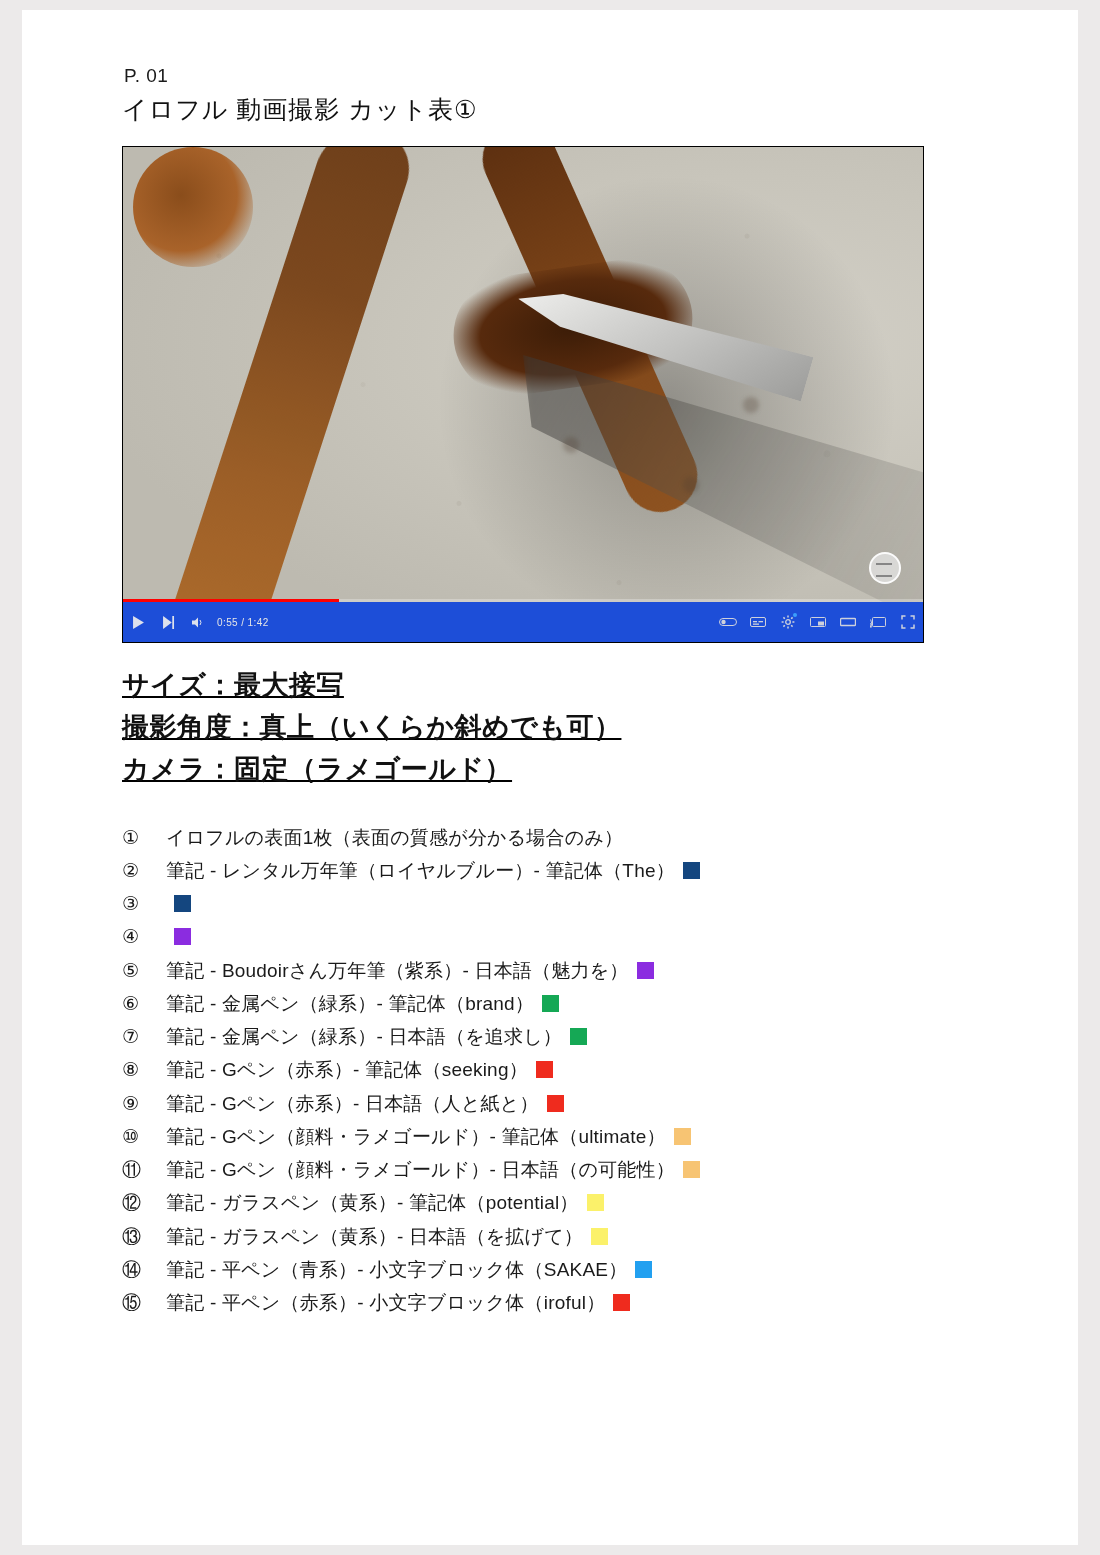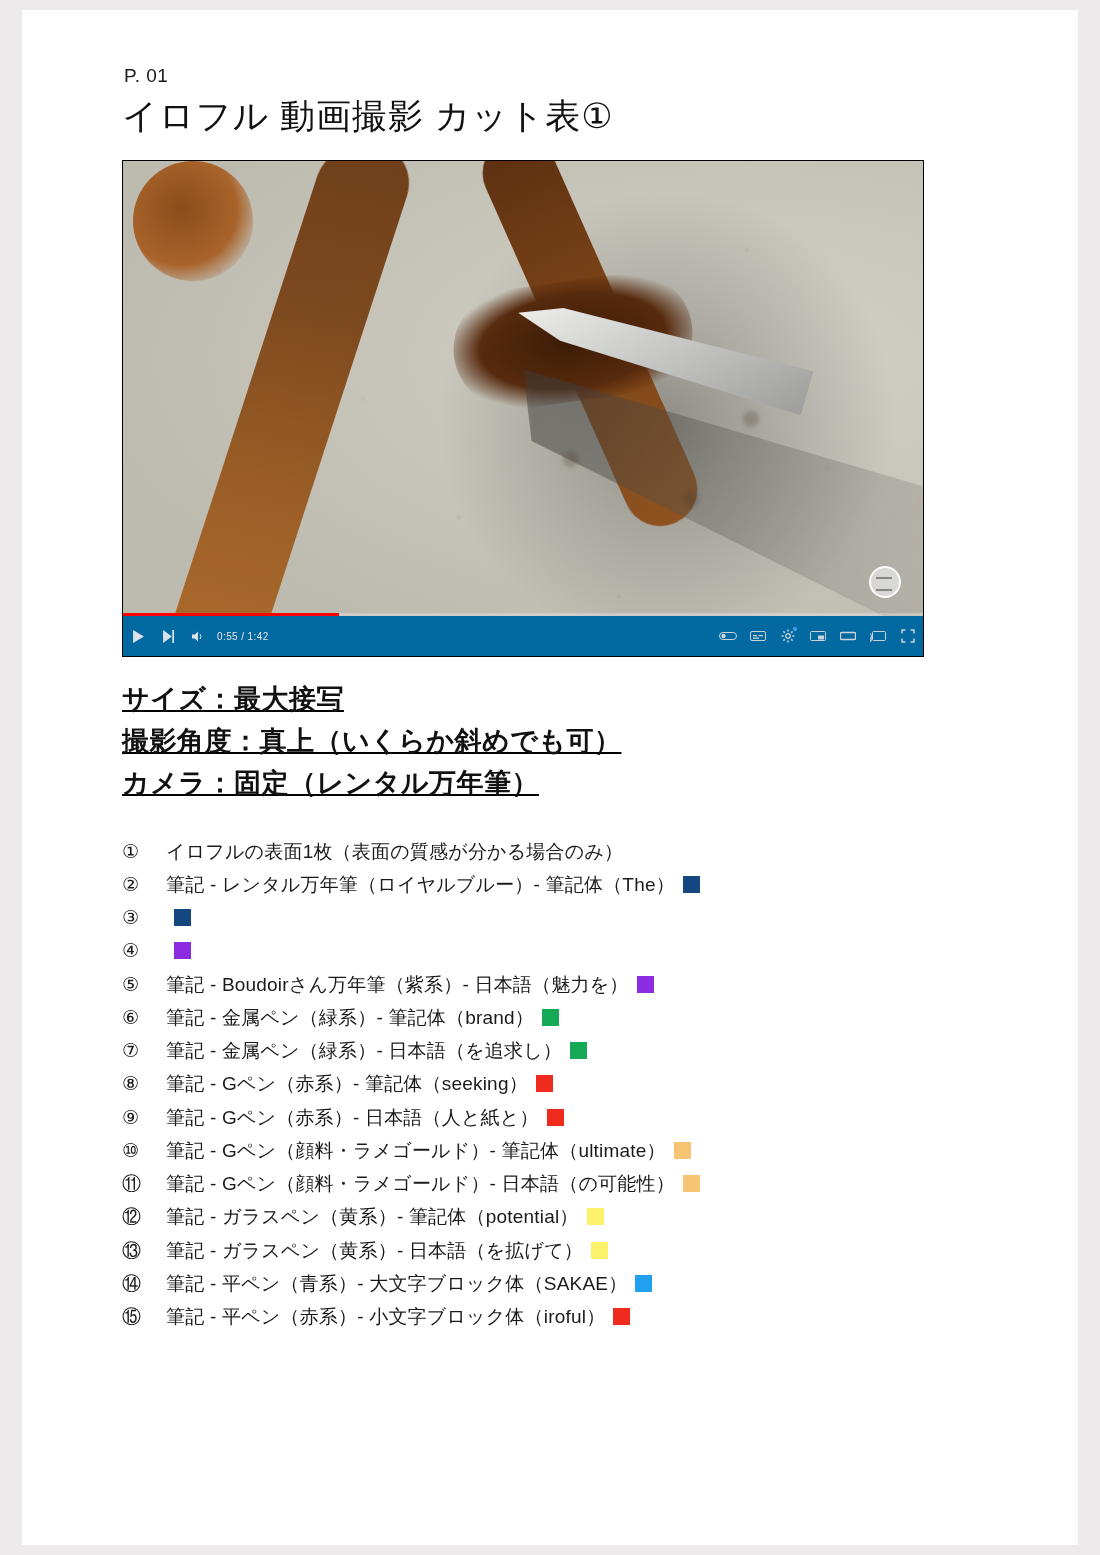--- a/index.html
+++ b/index.html
@@ -31,21 +31,21 @@
     top: 55px;
     width: 880px;
   }
   .page-num {
     font-size: 19px;
     color: #1a1a1a;
     letter-spacing: 0.5px;
     margin: 0 0 6px 2px;
   }
   .doc-title {
-    font-size: 35px;
+    font-size: 25px;
     font-weight: 400;
     color: #111111;
     margin: 0 0 20px 0;
     letter-spacing: 1px;
   }
 
   
   .video {
     position: relative;
     width: 800px;
@@ -160,21 +160,21 @@
   .progress-played {
     position: absolute;
     left: 0; top: 0; bottom: 0;
     width: 27%;
     background: #ff0000;
   }
   .controls {
     position: absolute;
     left: 0; right: 0; bottom: 0;
     height: 40px;
-    background: #0369a1;
+    background: #1d4ed8;
     display: flex;
     align-items: center;
     color: #ddd;
     font-size: 10px;
   }
   .ctl {
     width: 30px; height: 40px;
     display: flex; align-items: center; justify-content: center;
     opacity: .92;
   }
@@ -347,21 +347,21 @@
                 <polyline points="4.5,13 1,13 1,9.5"></polyline>
               </g>
             </svg>
           </div>
         </div>
       </div>
 
       <div class="specs">
         <div class="spec-line">サイズ：最大接写</div>
         <div class="spec-line">撮影角度：真上（いくらか斜めでも可）</div>
-        <div class="spec-line">カメラ：固定（レンタル万年筆）</div>
+        <div class="spec-line">カメラ：固定（ラメゴールド）</div>
       </div>
 
       <div class="cuts">
         <div class="cut-row">
           <span class="cut-no">①</span>
           <span class="cut-text">イロフルの表面1枚（表面の質感が分かる場合のみ）</span>
         </div>
         <div class="cut-row">
           <span class="cut-no">②</span>
           <span class="cut-text">筆記 - レンタル万年筆（ロイヤルブルー）- 筆記体（The）</span>
@@ -415,21 +415,21 @@
           <span class="cut-text">筆記 - ガラスペン（黄系）- 筆記体（potential）</span>
           <span class="swatch" style="background: rgb(251, 241, 106);"></span>
         </div>
         <div class="cut-row">
           <span class="cut-no">⑬</span>
           <span class="cut-text">筆記 - ガラスペン（黄系）- 日本語（を拡げて）</span>
           <span class="swatch" style="background: rgb(251, 241, 106);"></span>
         </div>
         <div class="cut-row">
           <span class="cut-no">⑭</span>
-          <span class="cut-text">筆記 - 平ペン（青系）- 大文字ブロック体（SAKAE）</span>
+          <span class="cut-text">筆記 - 平ペン（青系）- 小文字ブロック体（SAKAE）</span>
           <span class="swatch" style="background: rgb(34, 160, 240);"></span>
         </div>
         <div class="cut-row">
           <span class="cut-no">⑮</span>
           <span class="cut-text">筆記 - 平ペン（赤系）- 小文字ブロック体（iroful）</span>
           <span class="swatch" style="background: rgb(239, 43, 30);"></span>
         </div>
       </div>
 
     </div>

